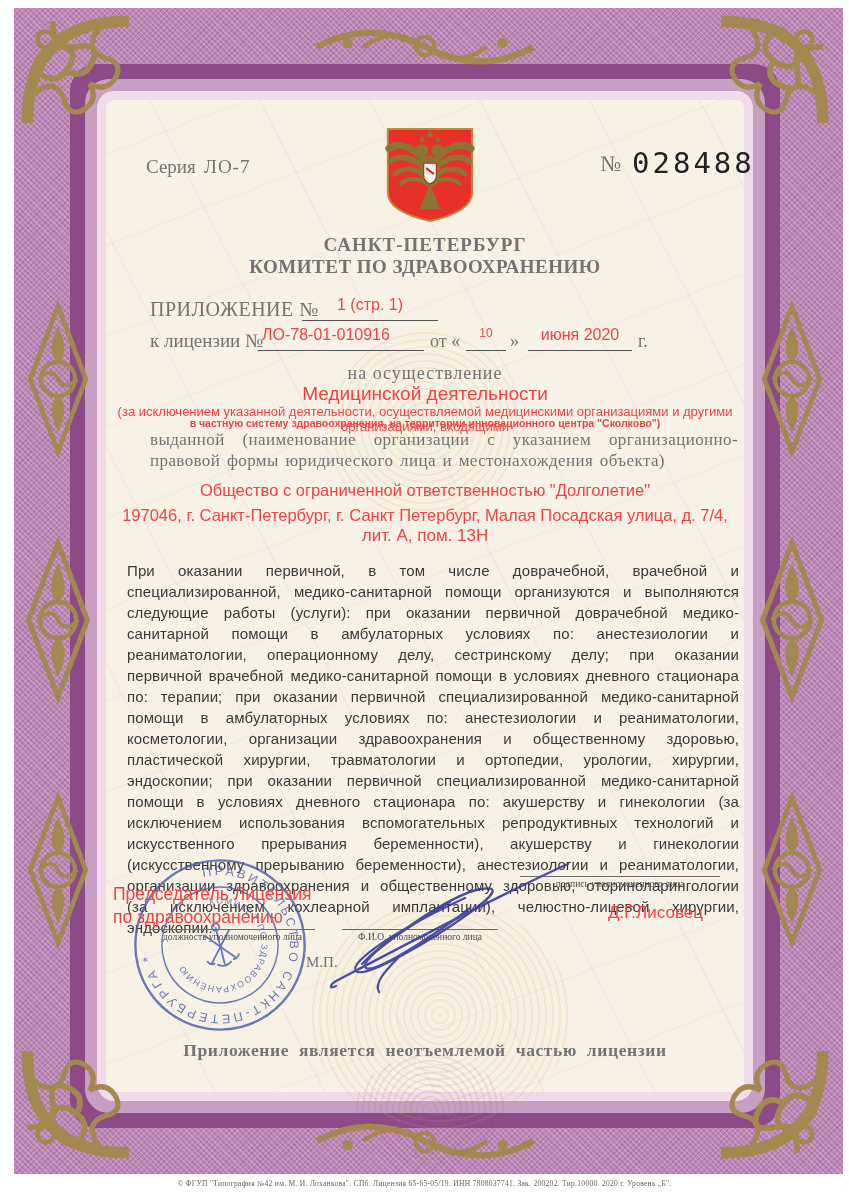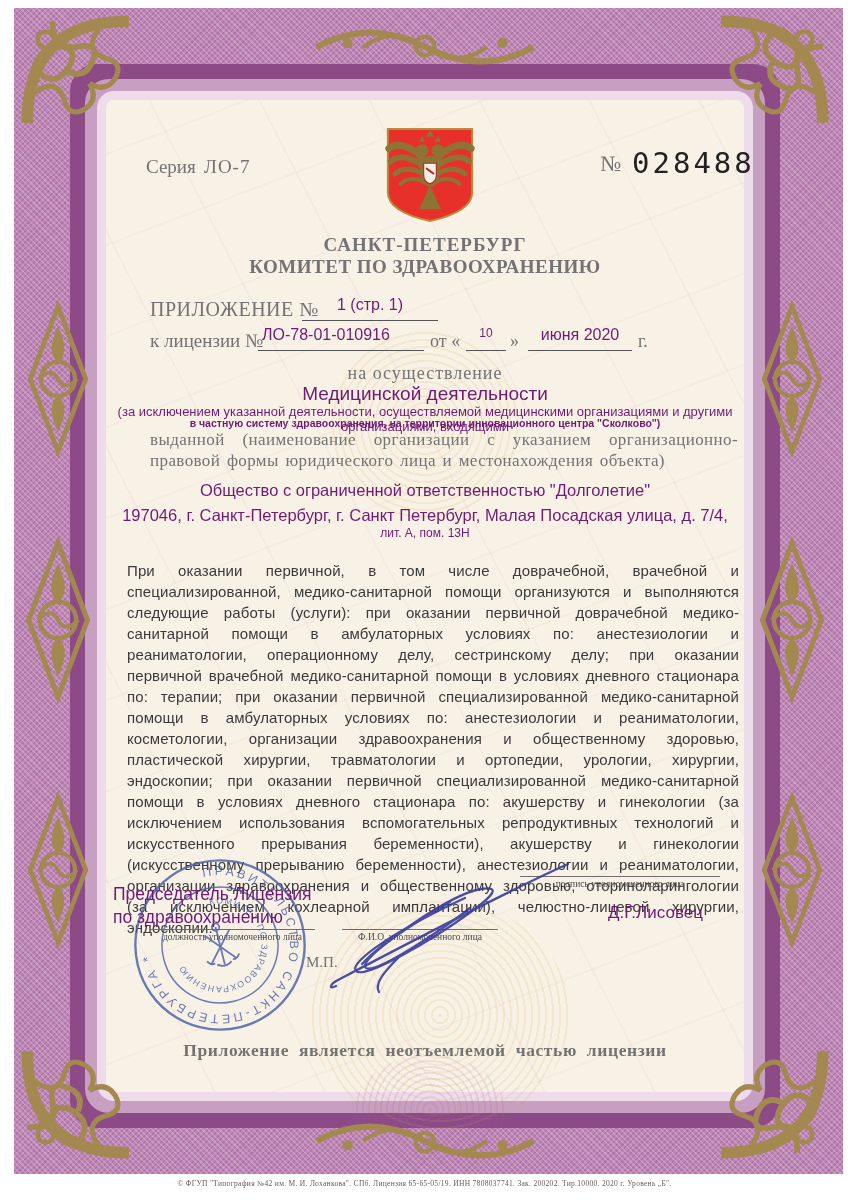--- a/index.html
+++ b/index.html
@@ -17,21 +17,21 @@
     background-image:
       repeating-linear-gradient(63deg, transparent 0 96px, rgba(190,100,120,.055) 96px 98px),
       repeating-linear-gradient(-21deg, transparent 0 83px, rgba(170,110,130,.045) 83px 85px);
     box-shadow:0 0 0 9px #efdcea, 0 0 0 21px #c79fc2, 0 0 0 36px #8c4a87;}
   .orn{position:absolute;z-index:2;color:#a3884f;}
   .bgring{position:absolute;z-index:1;border-radius:50%;}
   .ring-gold{background:repeating-radial-gradient(circle, rgba(214,170,74,.14) 0 2px, transparent 2px 7px);}
   .ring-purple{background:repeating-radial-gradient(circle, rgba(168,88,156,.13) 0 2px, transparent 2px 6px);}
   
   .t-serif{font-family:"Liberation Serif","DejaVu Serif",serif;color:#737373;z-index:3;}
-  .t-sans{font-family:"Liberation Sans","DejaVu Sans",sans-serif;color:#701a75;z-index:3;}
+  .t-sans{font-family:"Liberation Sans","DejaVu Sans",sans-serif;color:#ef4444;z-index:3;}
   .t-mono{font-family:"DejaVu Sans Mono",monospace;color:#222;z-index:3;}
   .center{text-align:center;}
   .uline{border-bottom:1.2px solid #555;}
   .caption{font-family:"Liberation Serif","DejaVu Serif",serif;font-size:9.5px;color:#4c4c4c;
            text-align:center;border-top:1.1px solid #6d6d6d;padding-top:2px;z-index:3;}
   .para{font-size:15px;line-height:21px;text-align:justify;letter-spacing:.1px;word-spacing:2.6px;color:#3a3a3a;}
   svg{display:block;}
 </style>
 </head>
 <body>
@@ -155,21 +155,21 @@
 
   <div class="abs t-serif center" style="left:105px;top:363px;width:640px;font-size:18px;letter-spacing:1px;">на осуществление</div>
   <div class="abs t-sans center" style="left:105px;top:383px;width:640px;font-size:19px;">Медицинской деятельности</div>
   <div class="abs t-sans center" style="left:105px;top:404px;width:640px;font-size:13px;font-weight:normal;">(за исключением указанной деятельности, осуществляемой медицинскими организациями и другими организациями, входящими</div>
   <div class="abs t-sans center" style="left:105px;top:417px;width:640px;font-size:10.5px;font-weight:bold;">в частную систему здравоохранения, на территории инновационного центра "Сколково")</div>
   <div class="abs t-serif" style="left:150px;top:430px;width:588px;font-size:17px;text-align:justify;text-align-last:justify;letter-spacing:.4px;">выданной (наименование организации с указанием организационно-</div>
   <div class="abs t-serif" style="left:150px;top:451px;width:588px;font-size:17px;letter-spacing:.4px;word-spacing:2px;">правовой формы юридического лица и местонахождения объекта)</div>
 
   <div class="abs t-sans center" style="left:105px;top:481px;width:640px;font-size:16.5px;">Общество с ограниченной ответственностью "Долголетие"</div>
   <div class="abs t-sans center" style="left:105px;top:506px;width:640px;font-size:16.5px;">197046, г. Санкт-Петербург, г. Санкт Петербург, Малая Посадская улица, д. 7/4,</div>
-  <div class="abs t-sans center" style="left:105px;top:526px;width:640px;font-size:12px;">лит. А, пом. 13Н</div>
+  <div class="abs t-sans center" style="left:105px;top:526px;width:640px;font-size:17px;">лит. А, пом. 13Н</div>
 
   <div class="abs t-sans para" style="left:127px;top:560px;width:612px;">При оказании первичной, в том числе доврачебной, врачебной и специализированной, медико-санитарной помощи организуются и выполняются следующие работы (услуги): при оказании первичной доврачебной медико-санитарной помощи в амбулаторных условиях по: анестезиологии и реаниматологии, операционному делу, сестринскому делу; при оказании первичной врачебной медико-санитарной помощи в условиях дневного стационара по: терапии; при оказании первичной специализированной медико-санитарной помощи в амбулаторных условиях по: анестезиологии и реаниматологии, косметологии, организации здравоохранения и общественному здоровью, пластической хирургии, травматологии и ортопедии, урологии, хирургии, эндоскопии; при оказании первичной специализированной медико-санитарной помощи в условиях дневного стационара по: акушерству и гинекологии (за исключением использования вспомогательных репродуктивных технологий и искусственного прерывания беременности), акушерству и гинекологии (искусственному прерыванию беременности), анестезиологии и реаниматологии, организации здравоохранения и общественному здоровью, оториноларингологии (за исключением кохлеарной имплантации), челюстно-лицевой хирургии, эндоскопии.</div>
 
   <svg class="abs" style="left:128px;top:853px;z-index:3;opacity:.82;transform:rotate(-14deg);" width="184" height="184" viewBox="0 0 200 200">
     <circle cx="100" cy="100" r="92" fill="none" stroke="#4c5fa8" stroke-width="2.6"></circle>
     <circle cx="100" cy="100" r="63" fill="none" stroke="#4c5fa8" stroke-width="1.6"></circle>
     <defs>
       <path id="oc" d="M100,24 a76,76 0 1,1 -0.01,0" fill="none"></path>
       <path id="ic" d="M100,55 a45,45 0 1,1 -0.01,0" fill="none"></path>
     </defs>

